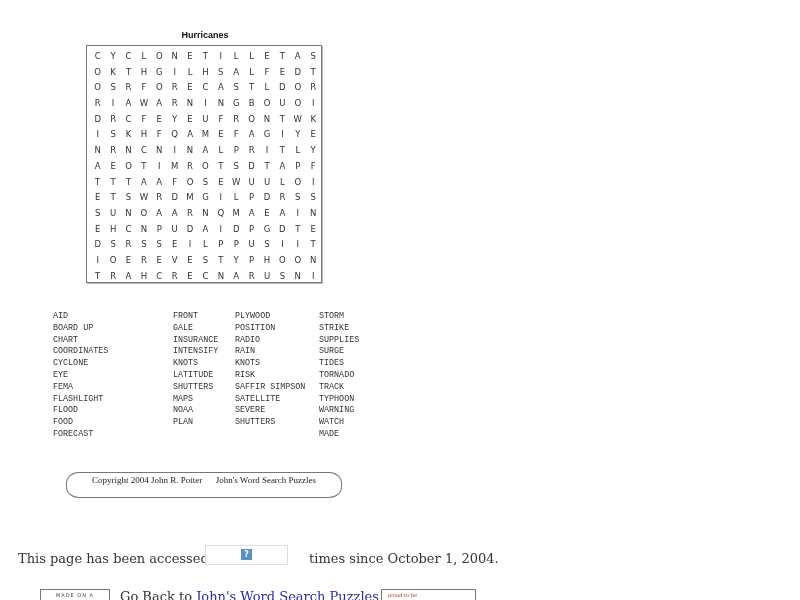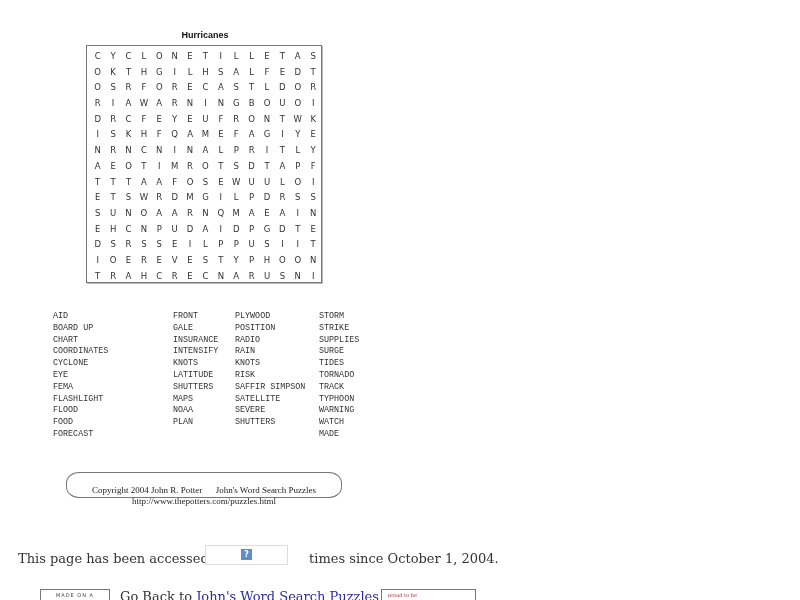--- a/index.html
+++ b/index.html
@@ -5,21 +5,21 @@
   html, body { margin:0; padding:0; background:#ffffff; }
   body { width:800px; height:600px; overflow:hidden; position:relative; font-family:"DejaVu Serif", serif; color:#222; }
   .title { position:absolute; left:160px; top:30px; width:90px; text-align:center; font-family:"Liberation Sans", sans-serif; font-weight:bold; font-size:9px; color:#111; }
   .grid { position:absolute; left:86px; top:45px; width:236px; height:238px; border:1px solid #777; box-sizing:border-box; box-shadow:1px 1px 0 #bbb; }
   .grid-row { display:flex; height:15.7px; padding-left:3px; }
   .grid-row:first-child { margin-top:3px; }
   .cell { width:15.4px; text-align:center; font-family:"DejaVu Sans", sans-serif; font-size:8.5px; color:#333; line-height:15.7px; }
   .words { position:absolute; top:311px; font-family:Liberation Mono, monospace; font-size:8.4px; color:#333; }
   .words div { height:11.8px; line-height:11.8px; white-space:nowrap; }
   .col0 { left:53px; } .col1 { left:145px;margin-left:28px; } .col2 { left:223px;margin-left:12px; } .col3 { left:319px; }
-  .copyright { position:absolute; left:66px; top:472px; width:276px; height:26px; border:1px solid #777; border-radius:13px/11px; box-sizing:border-box; text-align:center; font-family:"Liberation Serif", serif; font-size:9px; line-height:11px; color:#222; padding-top:12px; }
+  .copyright { position:absolute; left:66px; top:472px; width:276px; height:26px; border:1px solid #777; border-radius:13px/11px; box-sizing:border-box; text-align:center; font-family:"Liberation Serif", serif; font-size:9px; line-height:11px; color:#222; padding-top:2px; }
   .copyright .line1 span { display:inline-block; }
   .access { position:absolute; left:18px; top:551px; font-family:"DejaVu Serif", serif; font-size:13px; color:#333; white-space:nowrap; }
   .counter { position:absolute; left:205px; top:545px; width:83px; height:20px; border:1px solid #ddd; box-sizing:border-box; background:#fff; }
   .counter-icon { position:absolute; left:35px; top:3px; width:11px; height:11px; background:#5a8ec6; color:#fff; font-family:"DejaVu Sans", sans-serif; font-size:8px; line-height:11px; text-align:center; font-weight:bold; }
   .mac-badge { position:absolute; left:40px; top:589px; width:70px; height:18px; border:1px solid #777; box-sizing:border-box; font-family:"DejaVu Sans", sans-serif; font-size:5px; text-align:center; letter-spacing:1px; color:#444; padding-top:2px; }
   .goback { position:absolute; left:120px; top:589px; font-family:"DejaVu Serif", serif; font-size:13px; color:#333; white-space:nowrap; }
   .goback a { color:#2a2aa0; text-decoration:none; }
   .proud-badge { position:absolute; left:381px; top:589px; width:95px; height:18px; border:1px solid #777; box-sizing:border-box; font-family:"DejaVu Sans", sans-serif; font-size:5px; color:#b03030; padding:2px 0 0 6px; }
 </style>
 </head>
@@ -335,21 +335,20 @@
     <div>WATCH</div>
     <div>MADE</div>
   </div>
 
 <div class="copyright">
   <div class="line1">
     <span>Copyright 2004 John R. Potter</span>
     &nbsp;&nbsp;&nbsp;&nbsp;
     <span>John's Word Search Puzzles</span>
   </div>
-  <div>http://www.thepotters.com/puzzles.html</div>
 </div>
 
 <div class="access">
   <span>This page has been accessed</span>
   <span style="display:inline-block;width:92px;"></span>
   <span>times since October 1, 2004.</span>
 </div>
 <div class="counter">
   <div class="counter-icon">?</div>
 </div>

